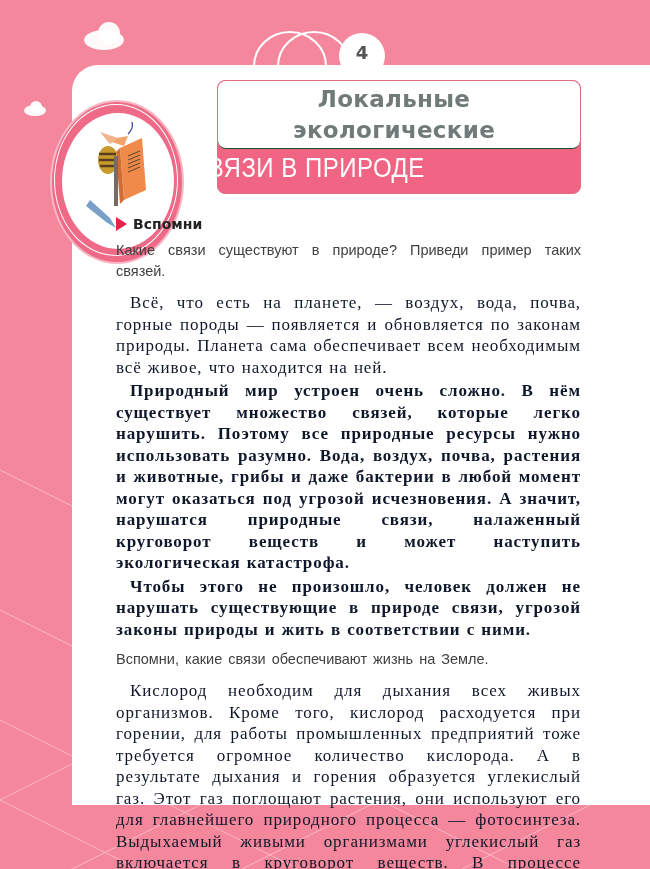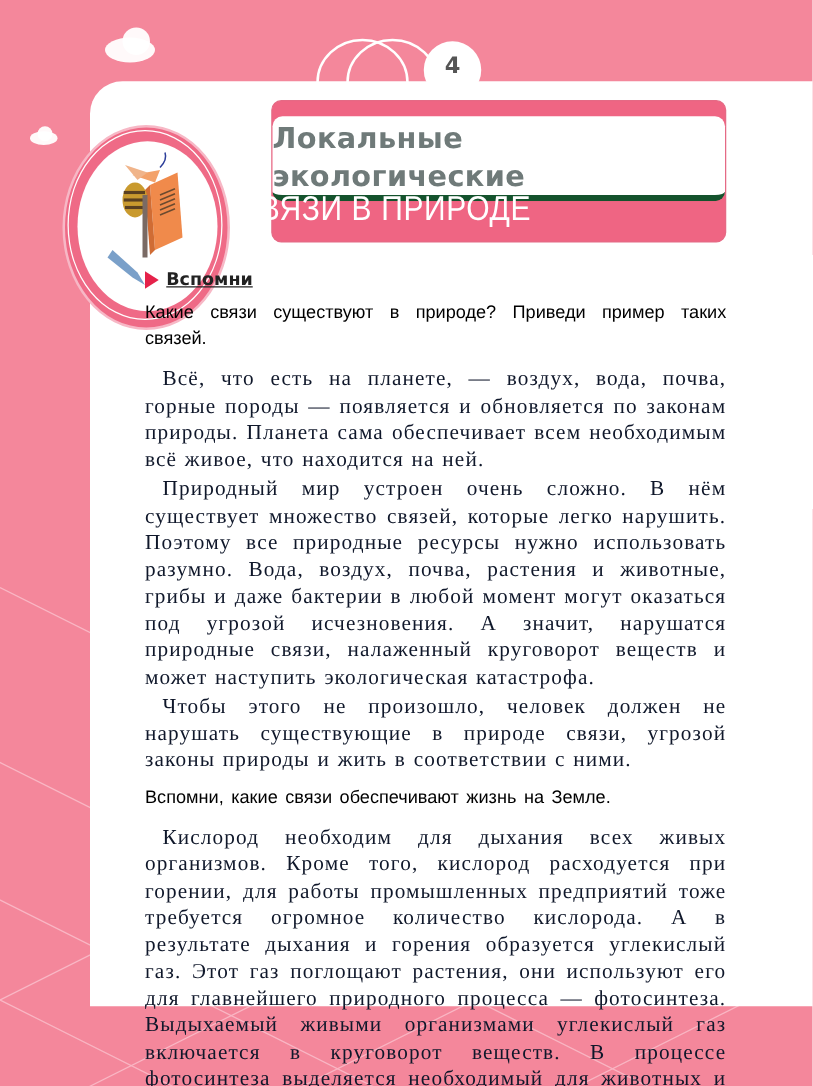--- a/index.html
+++ b/index.html
@@ -21,24 +21,24 @@
     position:absolute; left:339px; top:33px; width:46px; height:46px;
     background:#fff; border-radius:50%;
     font:bold 18px "DejaVu Sans", sans-serif; color:#555;
     text-align:center; line-height:40px;
   }
   .title-box {
     position:absolute; left:217px; top:80px; width:362px; height:112px;
     background:#ef6583; border-radius:8px; border:1px solid #e56a85;
   }
   .title-inner {
-    position:absolute; left:0; top:12px; right:0; height:68px;
+    position:absolute; left:0; top:0; right:0; height:68px;
     background:#fff; border-radius:8px 8px 8px 8px;
-    border-bottom:5px solid #14532d;
-    text-align:left; padding-right:10px; box-sizing:border-box;
+    border-bottom:1px solid #14532d;
+    text-align:center; padding-right:10px; box-sizing:border-box;
   }
   .title-line {
     font:bold 23px "DejaVu Sans", sans-serif; color:#6f7a79;
     line-height:31px; letter-spacing:0.3px;
   }
   .title-line.first { padding-top:3px; }
   .subtitle {
     position:absolute; left:190px; top:152px;
     font:24px "Liberation Sans", sans-serif; color:#fff; letter-spacing:0.5px;
     transform:scaleY(1.15); transform-origin:left top;
@@ -54,40 +54,40 @@
   .emblem-ring {
     position:absolute; left:54px; top:104px; width:124px; height:152px;
     border-radius:50%; border:1px solid #fff; box-sizing:border-box;
   }
   .illus { position:absolute; left:80px; top:108px; }
   .content {
     position:absolute; left:116px; top:216px; width:465px;
   }
   .remember {
     display:flex; align-items:center; gap:6px;
-    font:bold 14px "DejaVu Sans", sans-serif; color:#222; margin-bottom:8px;text-decoration:underline;
+    font:bold 14px "DejaVu Sans", sans-serif; color:#222; margin-bottom:8px;
   }
   .tri {
     width:0; height:0; border-top:7px solid transparent; border-bottom:7px solid transparent;
     border-left:11px solid #e5224a;
   }
   .sans-p {
-    font:14.5px "Liberation Sans", sans-serif; color:#000000;
+    font:14.5px "Liberation Sans", sans-serif; color:#404040;
     line-height:21px; text-align:justify; text-align-last:left; margin:0 0 10px 0;
     word-spacing:2px;
   }
   .body-p {
     font:15.5px "DejaVu Serif", serif; color:#0f172a;
     line-height:21.5px; text-align:justify; margin:0;
     text-indent:14px; word-spacing:1px; letter-spacing:0.2px;
     font-family:"Liberation Serif", "DejaVu Serif", serif; font-size:17px;
     letter-spacing:0.9px;
   }
   .body-p.gap { margin-top:9px; }
-  .body-p.nogap { margin-top:2px; }
+  .body-p.nogap { margin-top:2px;font-weight:bold; }
   .q { margin-top:9px; }
 </style>
 </head>
 <body>
 
 <svg class="grid" viewBox="0 0 650 869">
   <g stroke="#fbc3cf" stroke-width="1" fill="none" opacity="0.8">
     <line x1="-200" y1="700" x2="700" y2="1150"></line>
     <line x1="-200" y1="620" x2="700" y2="1070"></line>
     <line x1="-100" y1="560" x2="800" y2="1010"></line>

